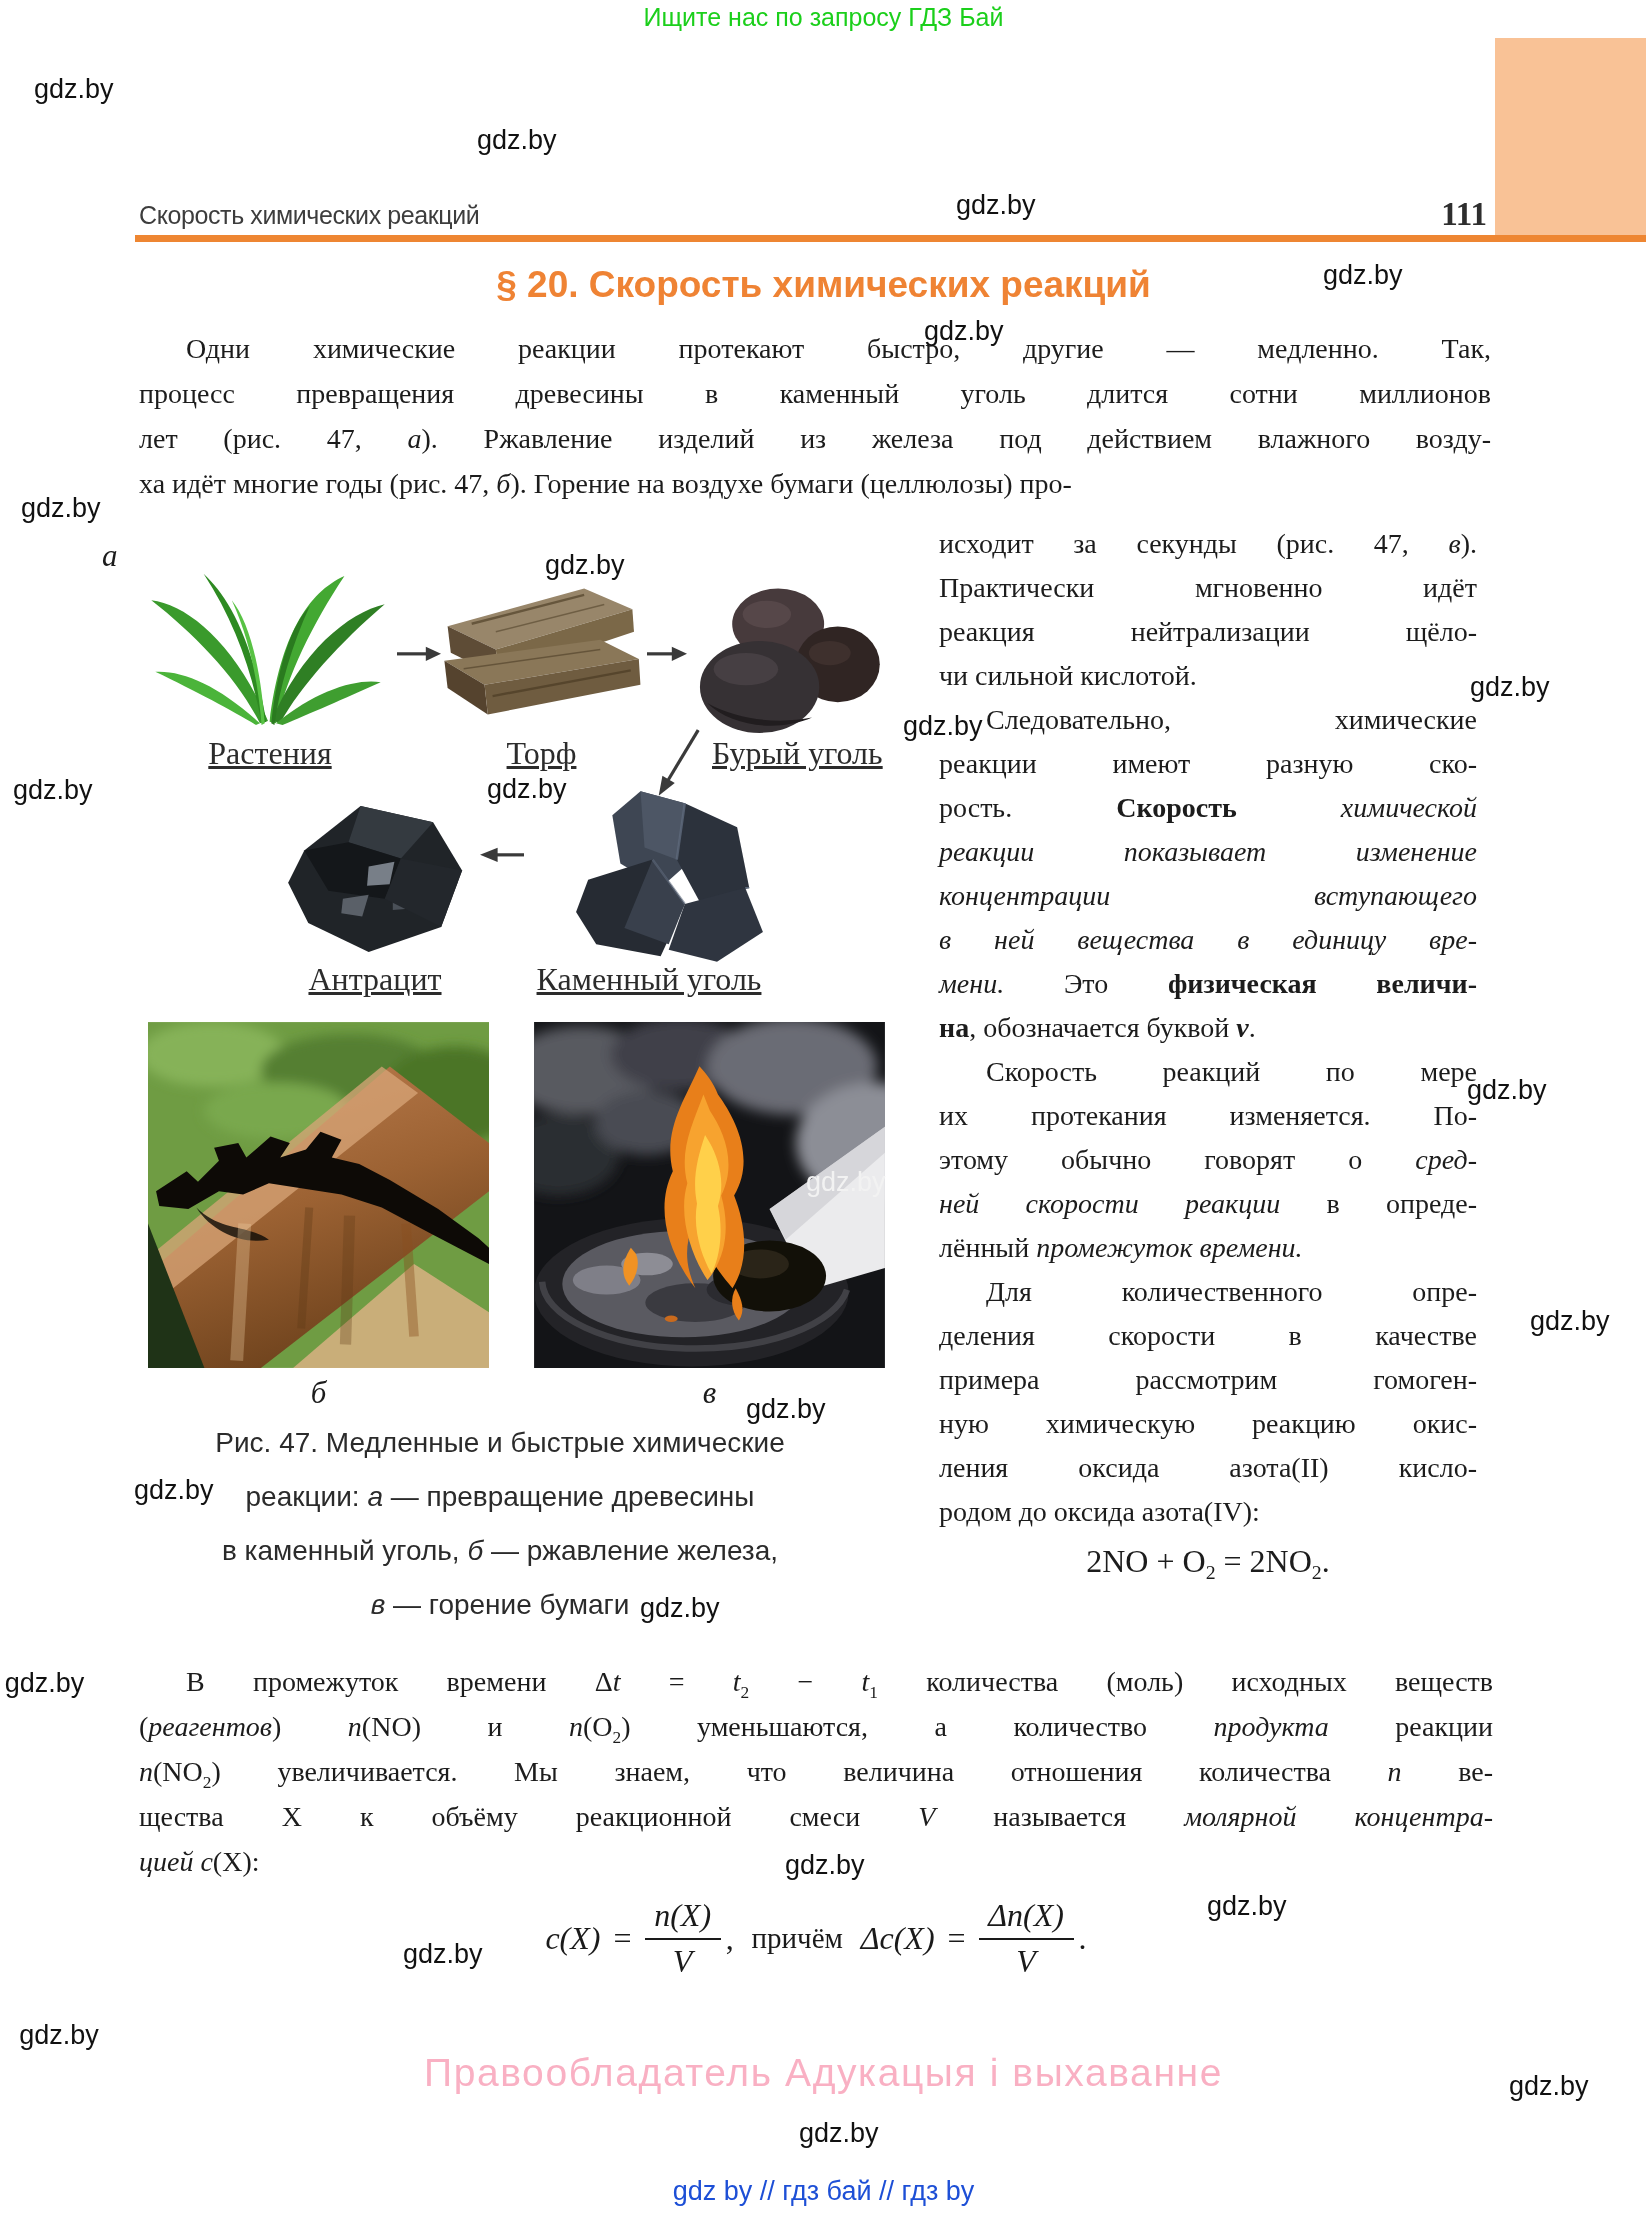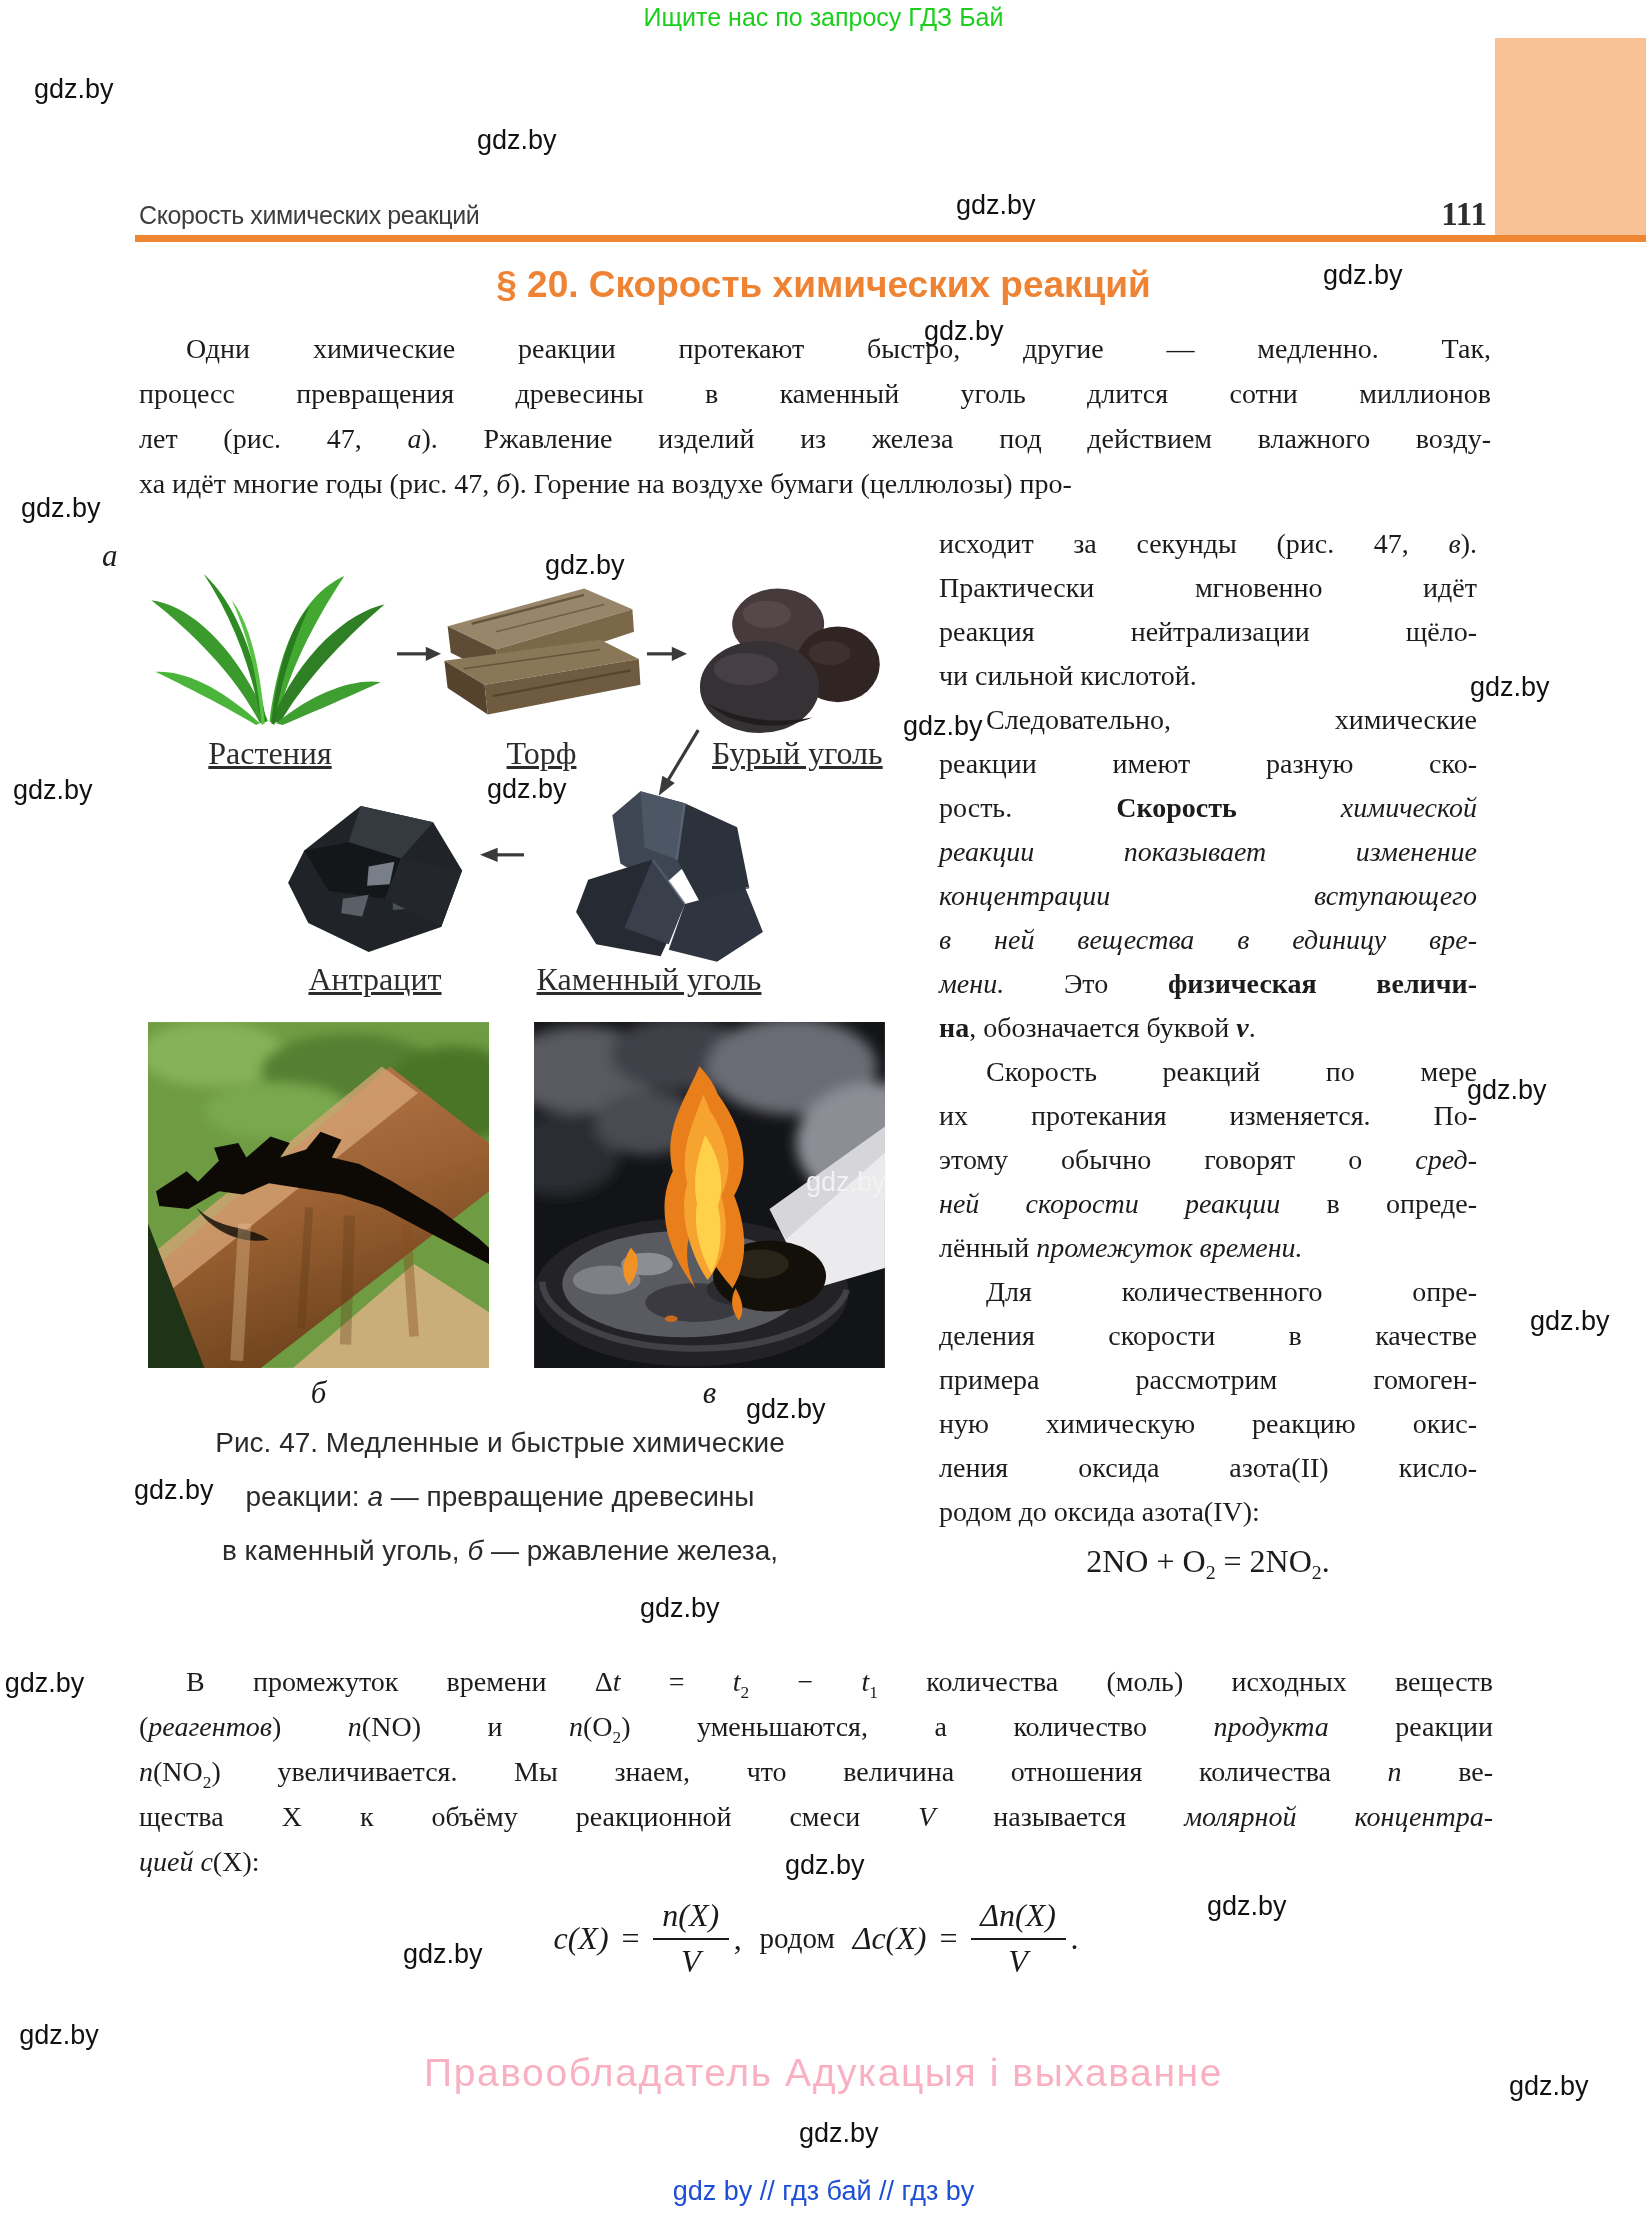--- a/index.html
+++ b/index.html
@@ -275,39 +275,40 @@
     </svg>
   </div>
 
   <div class="abs itl ctr" style="left:148px;top:1375px;width:341px;font-size:31px;">б</div>
   <div class="abs itl ctr" style="left:534px;top:1375px;width:351px;font-size:31px;">в</div>
 
   <div class="abs lines caption" style="left:121px;top:1416px;width:758px;">
       <div class="ln"><span>Рис. 47. Медленные и быстрые химические</span></div>
       <div class="ln"><span>реакции: </span><span class="i">а</span><span> — превращение древесины</span></div>
       <div class="ln"><span>в каменный уголь, </span><span class="i">б</span><span> — ржавление железа,</span></div>
+      <div class="ln"><span class="i">в</span><span> — горение бумаги</span></div>
     </div>
 
   <div class="abs lines" style="left:139px;top:1659px;width:1354px;">
       <div class="ln ind"><span>В промежуток времени Δ</span><span class="i">t</span><span> = </span><span class="i">t</span><span class="sub">2</span><span> − </span><span class="i">t</span><span class="sub">1</span><span> количества (моль) исходных веществ</span></div>
       <div class="ln"><span>(</span><span class="i">реагентов</span><span>) </span><span class="i">n</span><span>(NO) и </span><span class="i">n</span><span>(O</span><span class="sub">2</span><span>) уменьшаются, а количество </span><span class="i">продукта</span><span> реакции</span></div>
       <div class="ln"><span class="i">n</span><span>(NO</span><span class="sub">2</span><span>) увеличивается. Мы знаем, что величина отношения количества </span><span class="i">n</span><span> ве-</span></div>
       <div class="ln"><span>щества X к объёму реакционной смеси </span><span class="i">V</span><span> называется </span><span class="i">молярной концентра-</span></div>
       <div class="ln last"><span class="i">цией c</span><span>(X):</span></div>
     </div>
 
   <div class="abs formula" style="left:139px;top:1886px;width:1354px;height:105px;">
     <span class="fit">c(X)</span>
     <span>=</span>
     <span class="frac">
       <span class="num fit">n(X)</span>
       <span class="den fit">V</span>
     </span>
     <span style="margin-left:-8px;">,</span>
-    <span class="fmid">родом</span>
+    <span class="fmid">причём</span>
     <span class="fit">Δc(X)</span>
     <span>=</span>
     <span class="frac">
       <span class="num fit">Δn(X)</span>
       <span class="den fit">V</span>
     </span>
     <span style="margin-left:-8px;">.</span>
   </div>
 
   <div class="abs pink-footer">Правообладатель Адукацыя і выхаванне</div>

